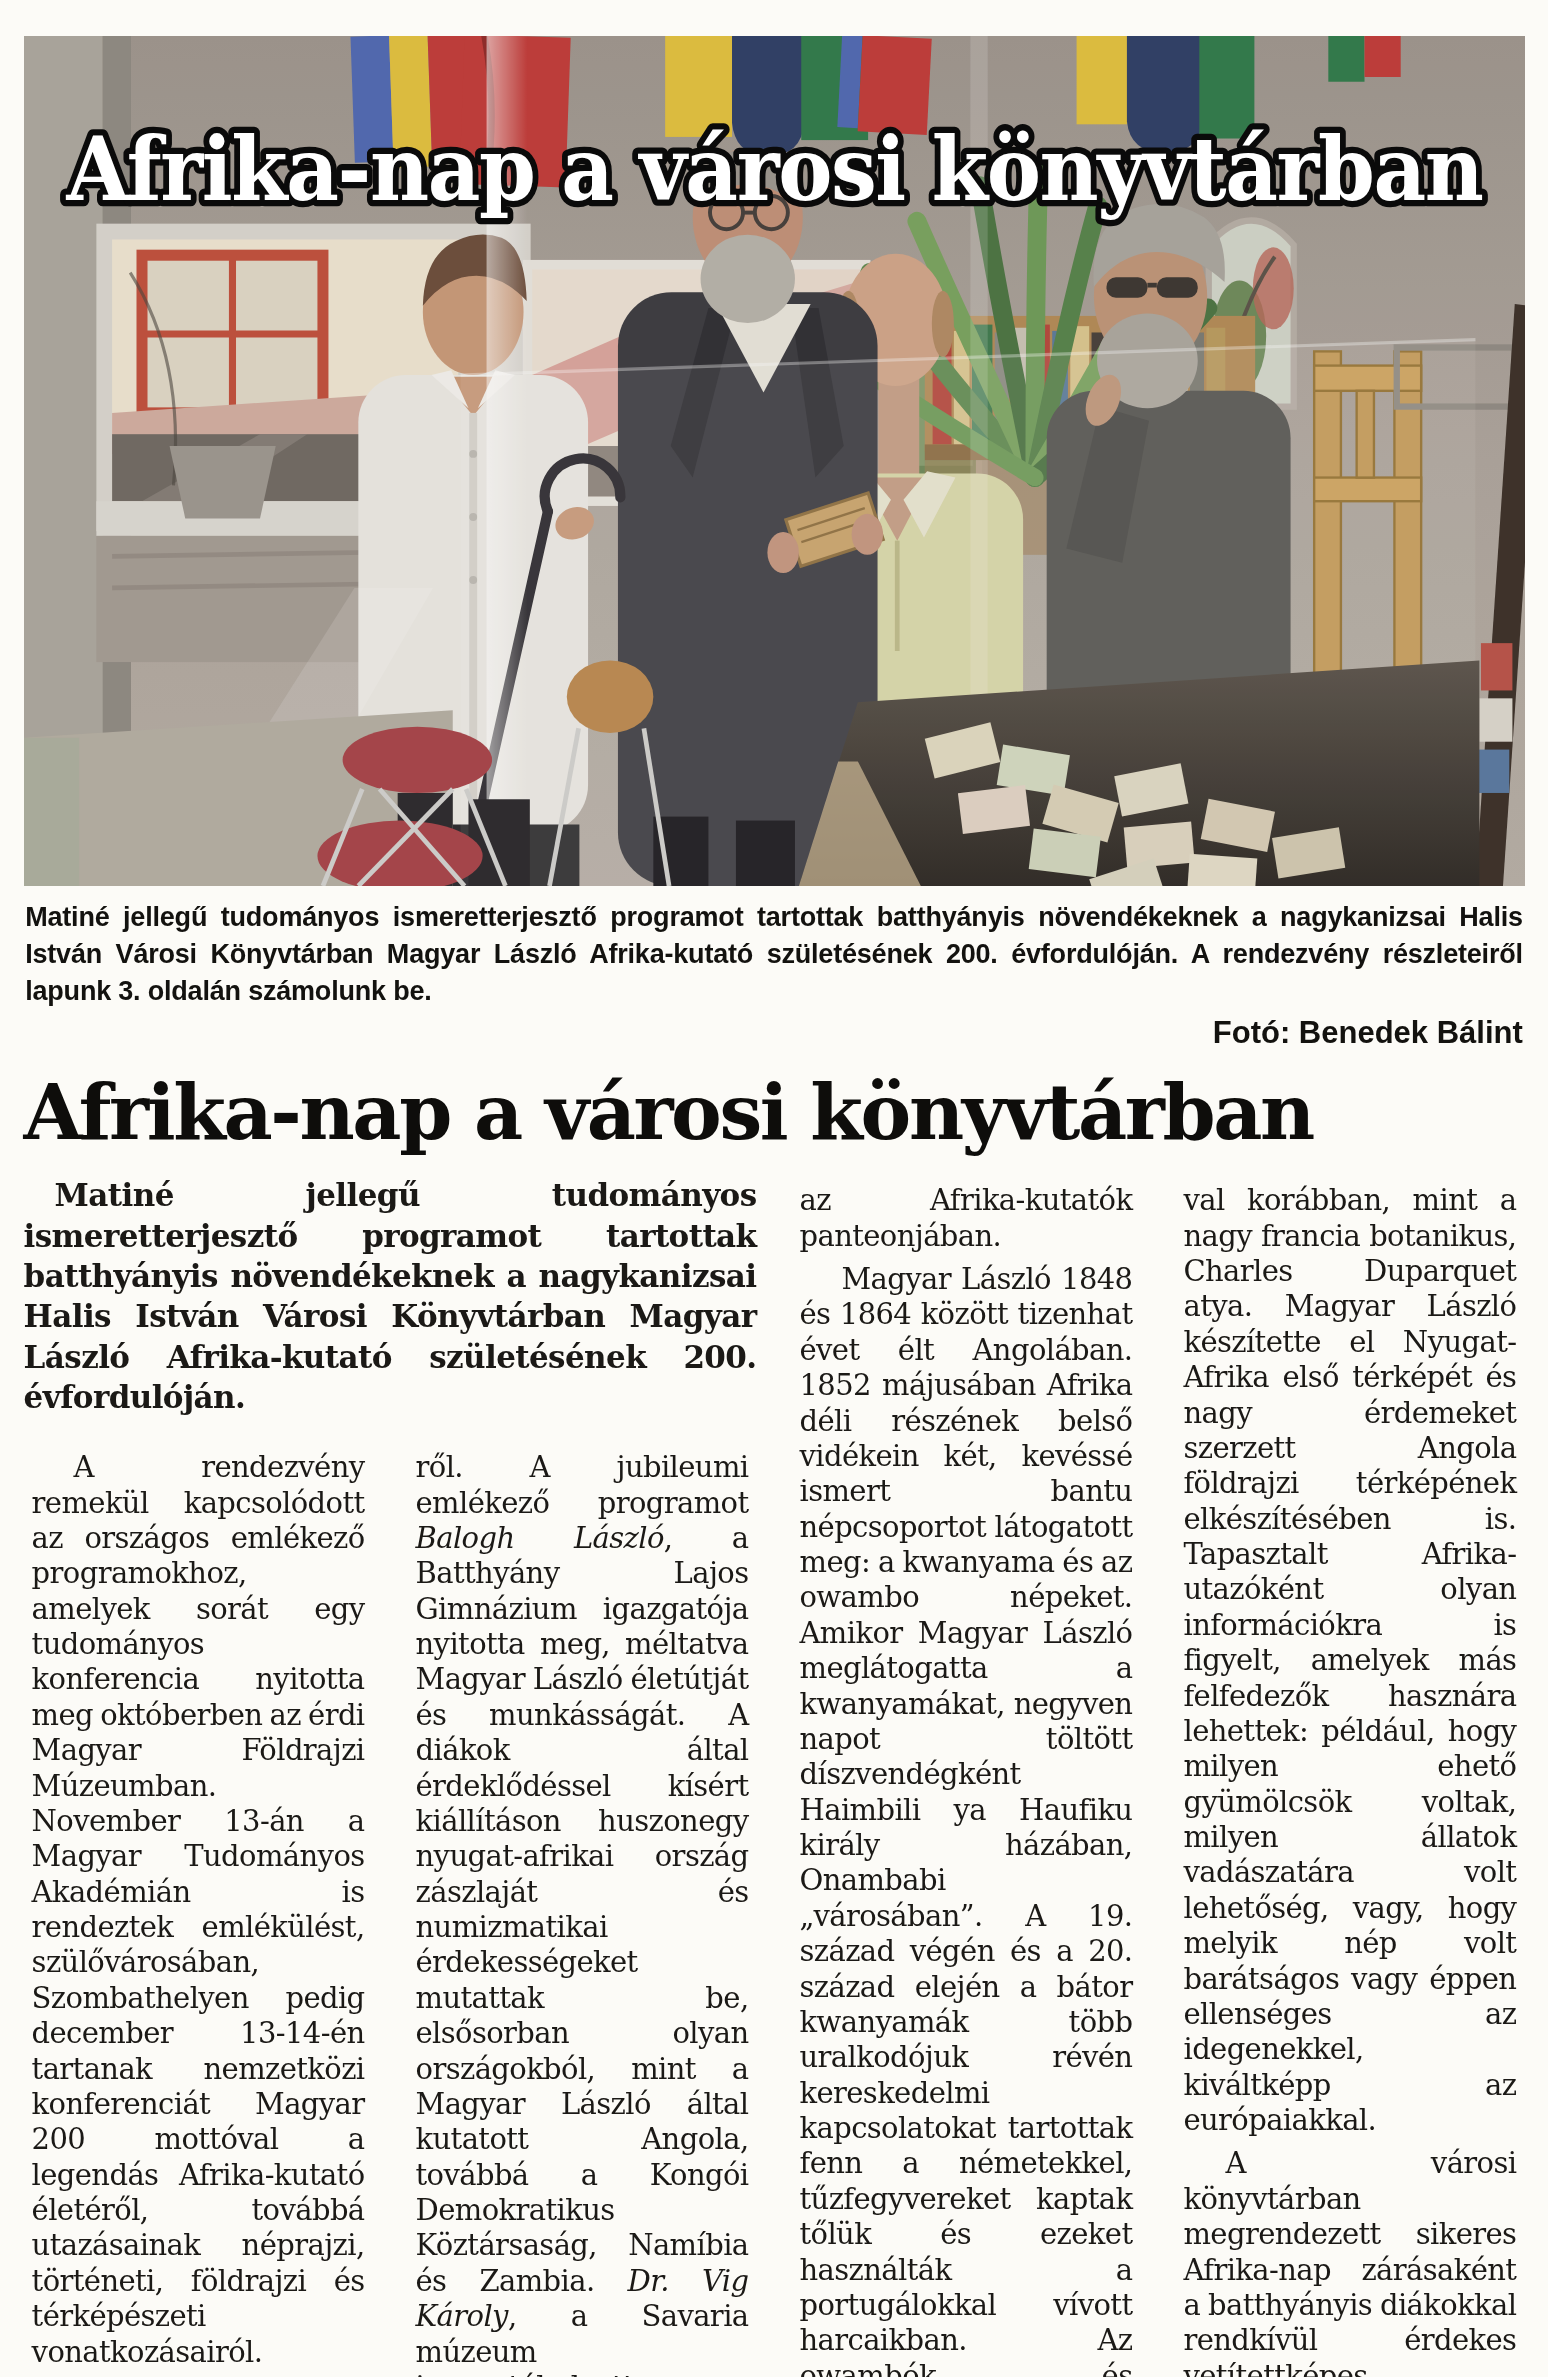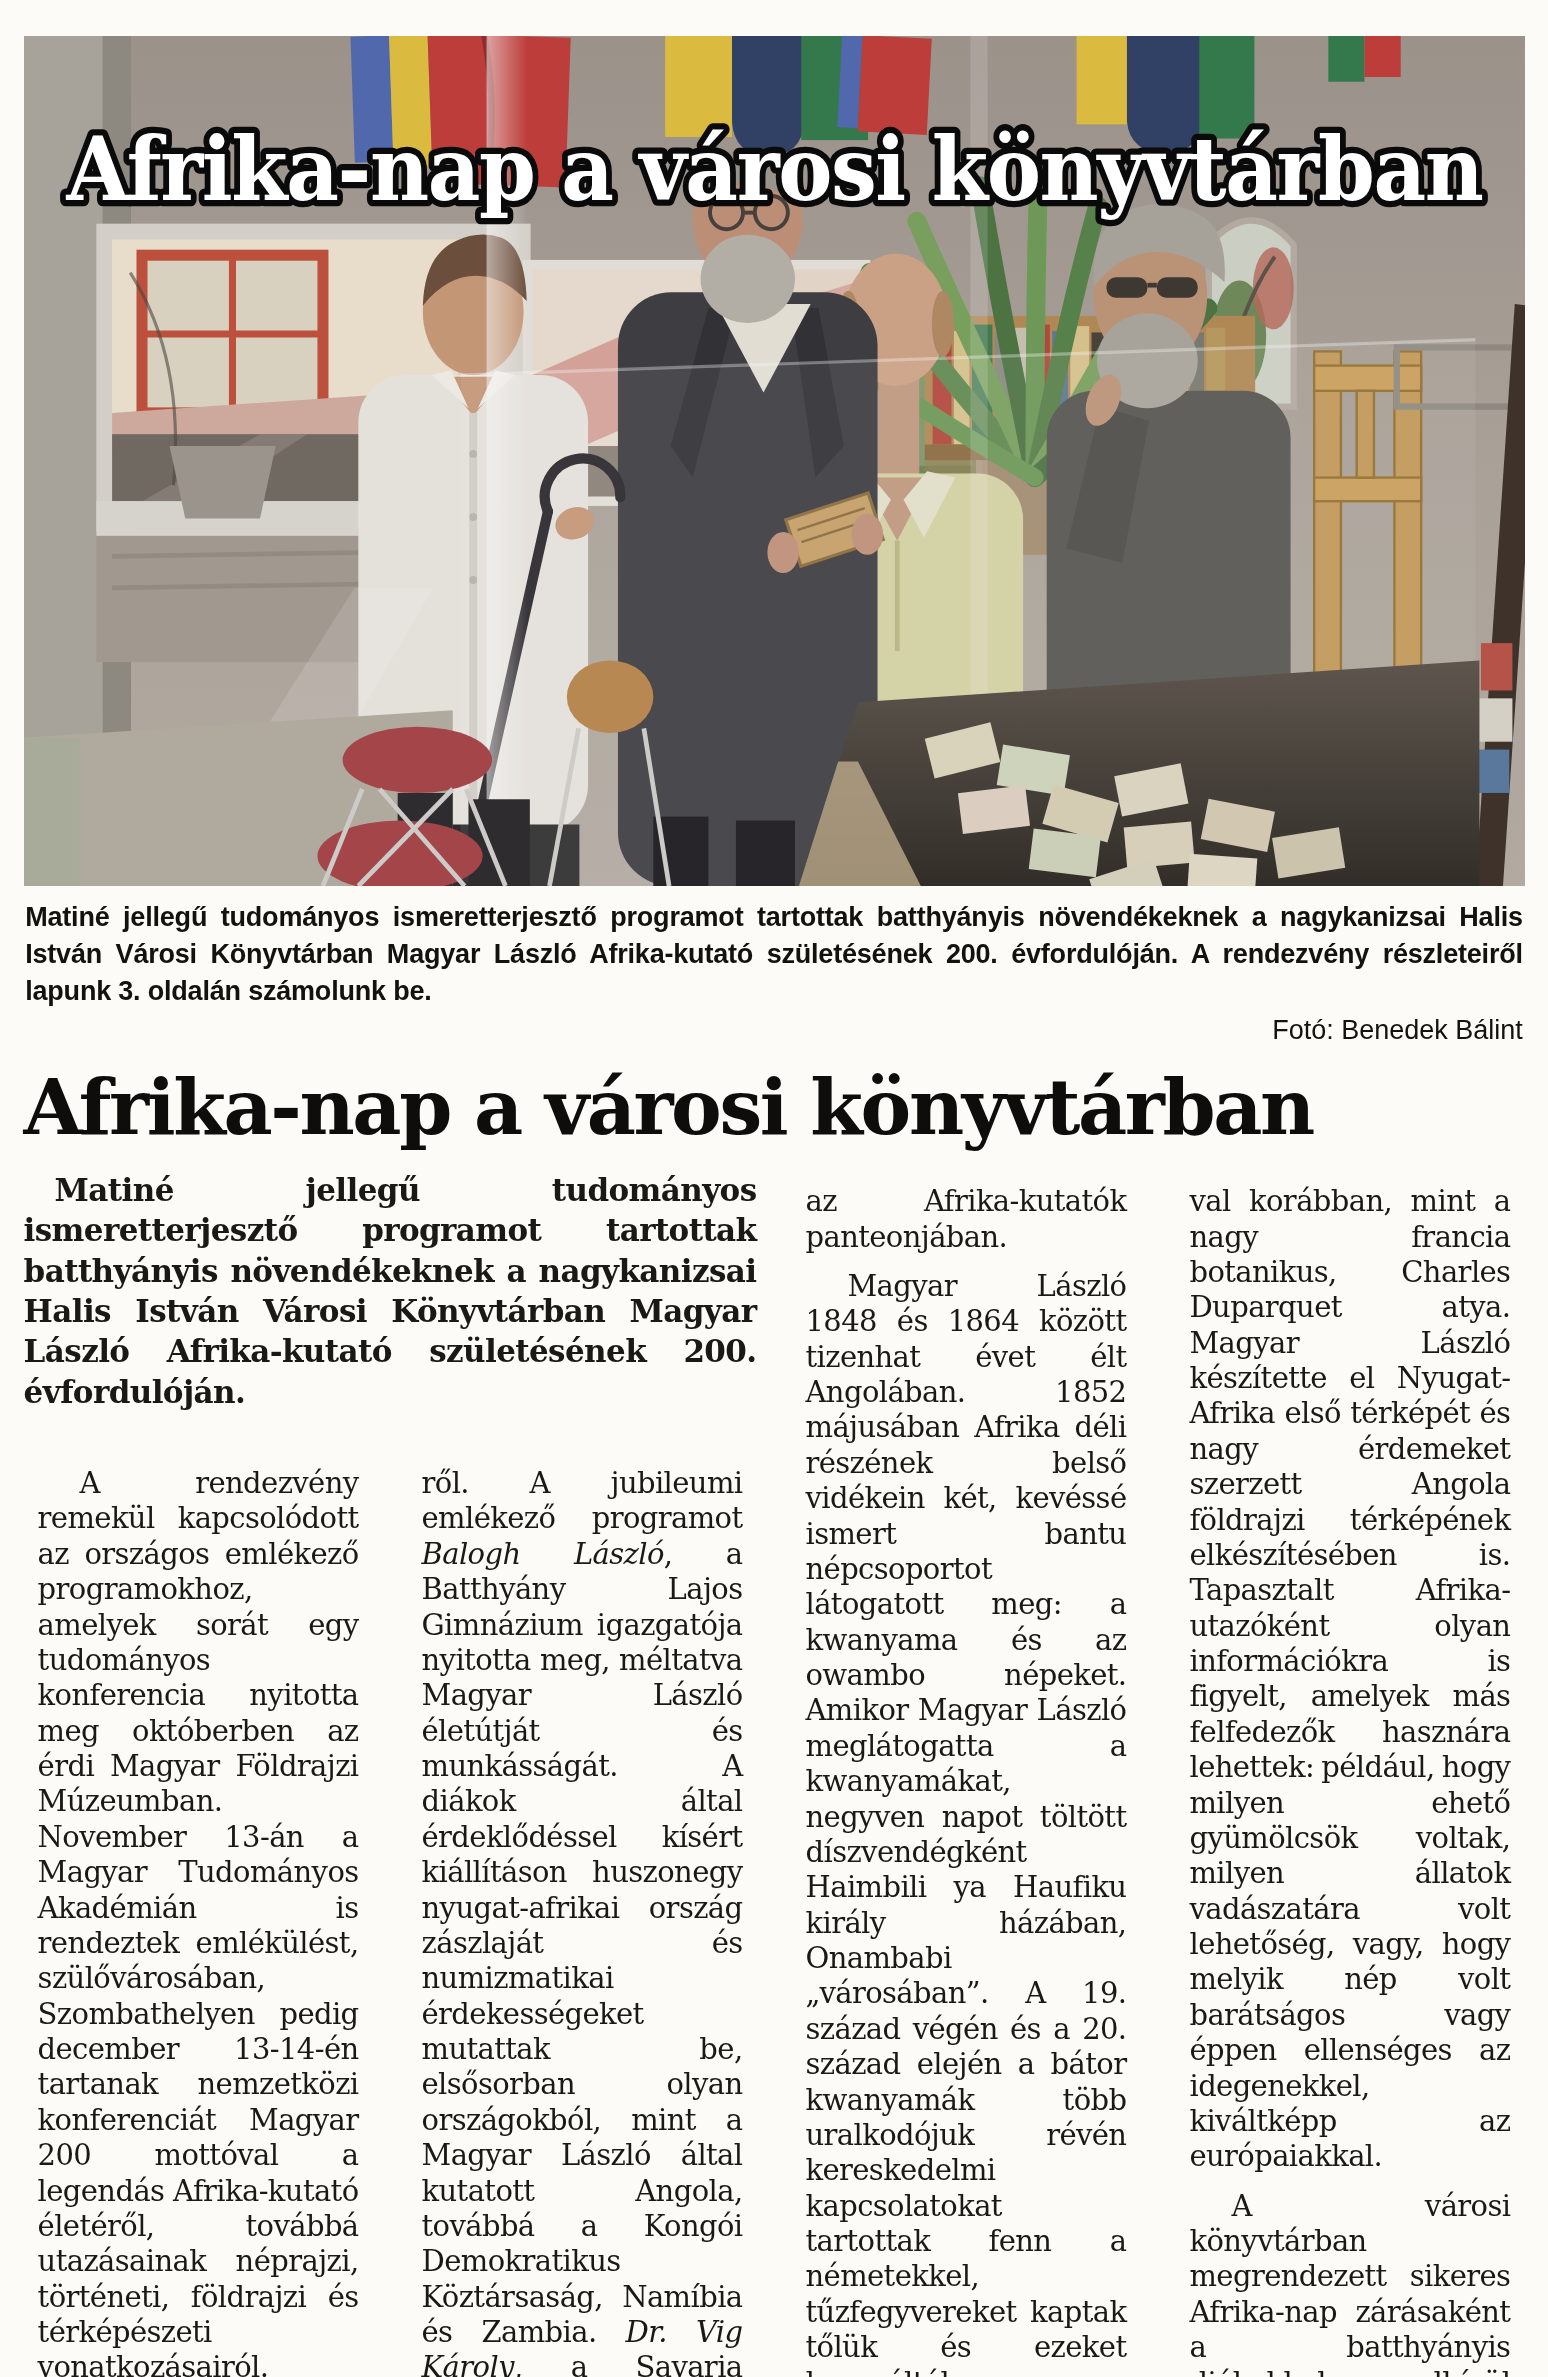--- a/index.html
+++ b/index.html
@@ -26,22 +26,22 @@
     font-family:"Liberation Sans", sans-serif;
     font-weight:bold;
     font-size:27px; line-height:1.38;
     letter-spacing:-0.2px;
     text-align:justify;
     color:#13120f;
     margin:12.6px 1.6px 0 1.6px;
   }
   .credit {
     font-family:"Liberation Sans", sans-serif;
-    font-weight:normal;
-    font-size:27px; line-height:1.3;
+    font-weight:bold;
+    font-size:31px; line-height:1.3;
     text-align:right;
     color:#13120f;
     margin:3.1px 1.6px 0 1.6px;
   }
   
   .headline {
     font-family:"DejaVu Serif", serif;
     font-weight:bold;
     font-size:76px; line-height:1.04;
     letter-spacing:-2.4px;
@@ -68,21 +68,21 @@
   .col {
     font-size:29px; line-height:1.22;
     letter-spacing:-0.6px; word-spacing:-1.6px;
     text-align:justify;
     hyphens:auto;
   }
   .col-1 { grid-column:1; grid-row:2; }
   .col-2 { grid-column:2; grid-row:2; }
   .col-3 { grid-column:3; grid-row:1 / 3; }
   .col-4 { grid-column:4; grid-row:1 / 3; }
-  .para { margin:14px; }
+  .para { margin:8px; }
   .para.indent { text-indent:42px; }
   .para em { }
 </style>
 </head>
 <body>
 
 <div class="page">
 
   <div class="photo-wrap">
     <svg viewBox="0 0 1908 1078" preserveAspectRatio="none">

